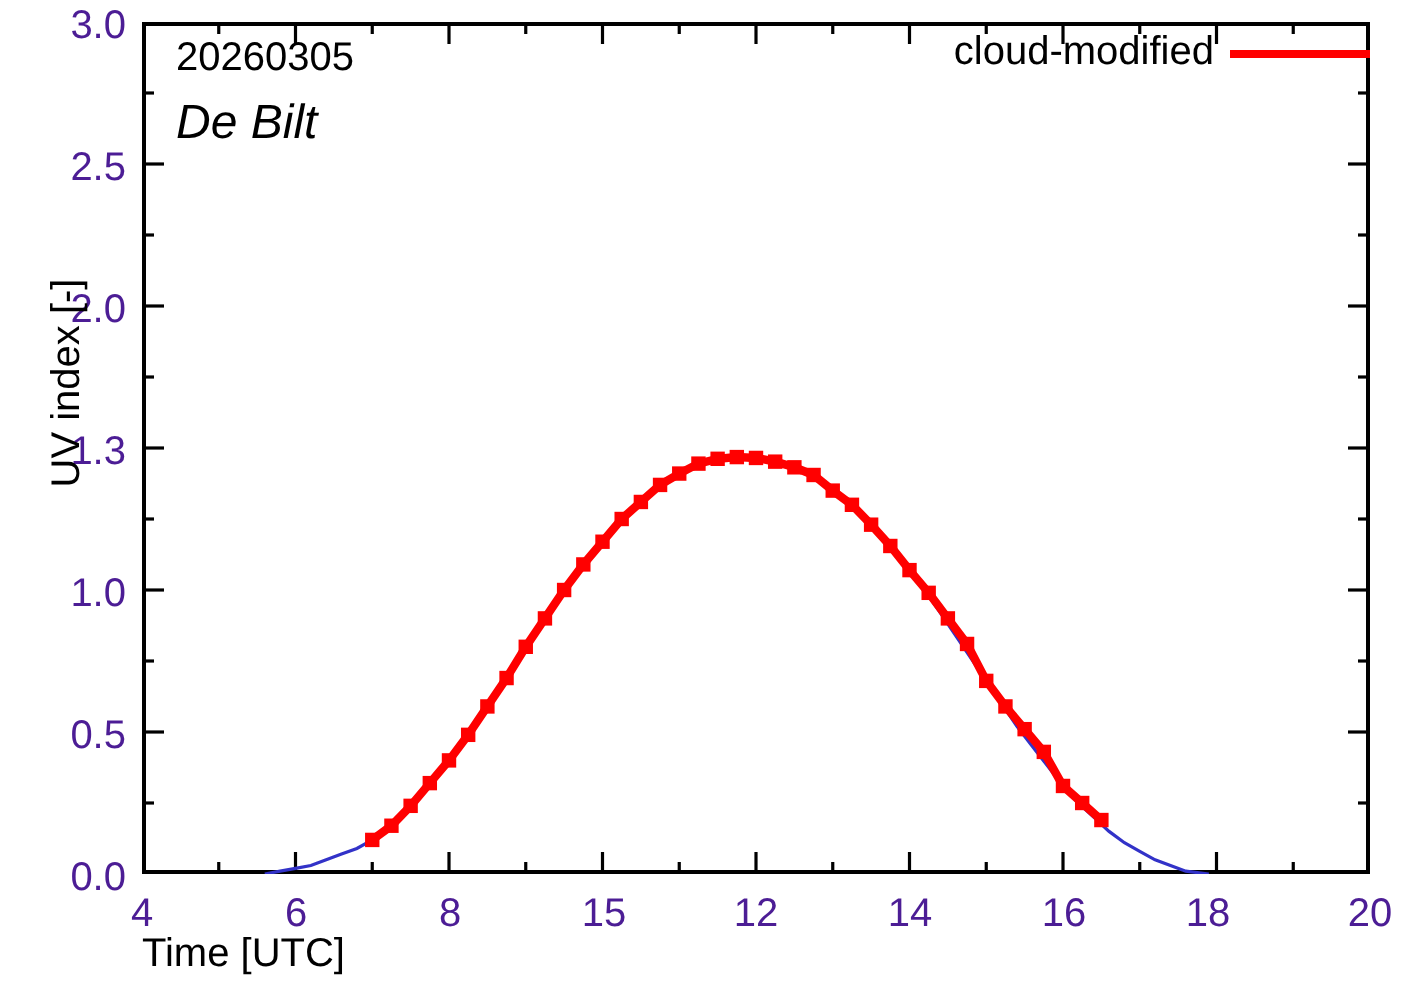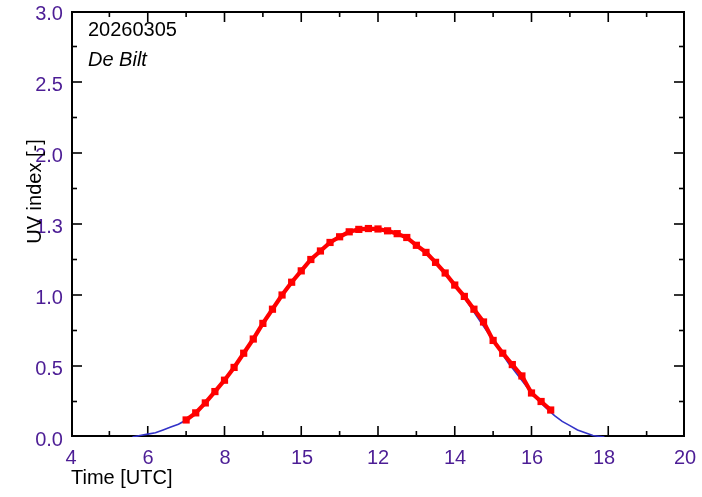--- a/index.html
+++ b/index.html
@@ -84,21 +84,21 @@
     left: 88px;
     top: 18px;
     font-size: 20px;
     white-space: nowrap;
     text-align: center;
   }
   #annotation-station {
     position: absolute;
     left: 88px;
     top: 48px;
-    font-size: 20px;
+    font-size: 24px;
     font-style: italic;
     white-space: nowrap;
   }
 
   #legend {
     position: absolute;
     left: 400px;
     top: 14px;
     width: 285px;
   }
@@ -154,20 +154,26 @@
 
   <div id="y-axis-title">UV index  [-]</div>
   <div id="x-axis-title">Time  [UTC]</div>
 
   <div id="plot-frame"></div>
 
   <div id="annotation-date">20260305</div>
   <div id="annotation-station">De Bilt</div>
 
   <div id="legend">
+    <div class="legend-row">
+      <span class="legend-label">cloud-modified</span>
+      <span class="legend-swatch sw-thick">
+          <i style="background:#ff0000"></i>
+        </span>
+    </div>
   </div>
 
   <svg id="plot-svg" viewBox="0 0 614 426" preserveAspectRatio="none">
     <g id="ticks-group">
         <line x1="0" y1="426" x2="0" y2="415" stroke="#000" stroke-width="1.6"></line>
         <line x1="0" y1="0" x2="0" y2="11" stroke="#000" stroke-width="1.6"></line>
         <line x1="38.375" y1="426" x2="38.375" y2="420" stroke="#000" stroke-width="1.6"></line>
         <line x1="38.375" y1="0" x2="38.375" y2="6" stroke="#000" stroke-width="1.6"></line>
         <line x1="76.75" y1="426" x2="76.75" y2="415" stroke="#000" stroke-width="1.6"></line>
         <line x1="76.75" y1="0" x2="76.75" y2="11" stroke="#000" stroke-width="1.6"></line>

